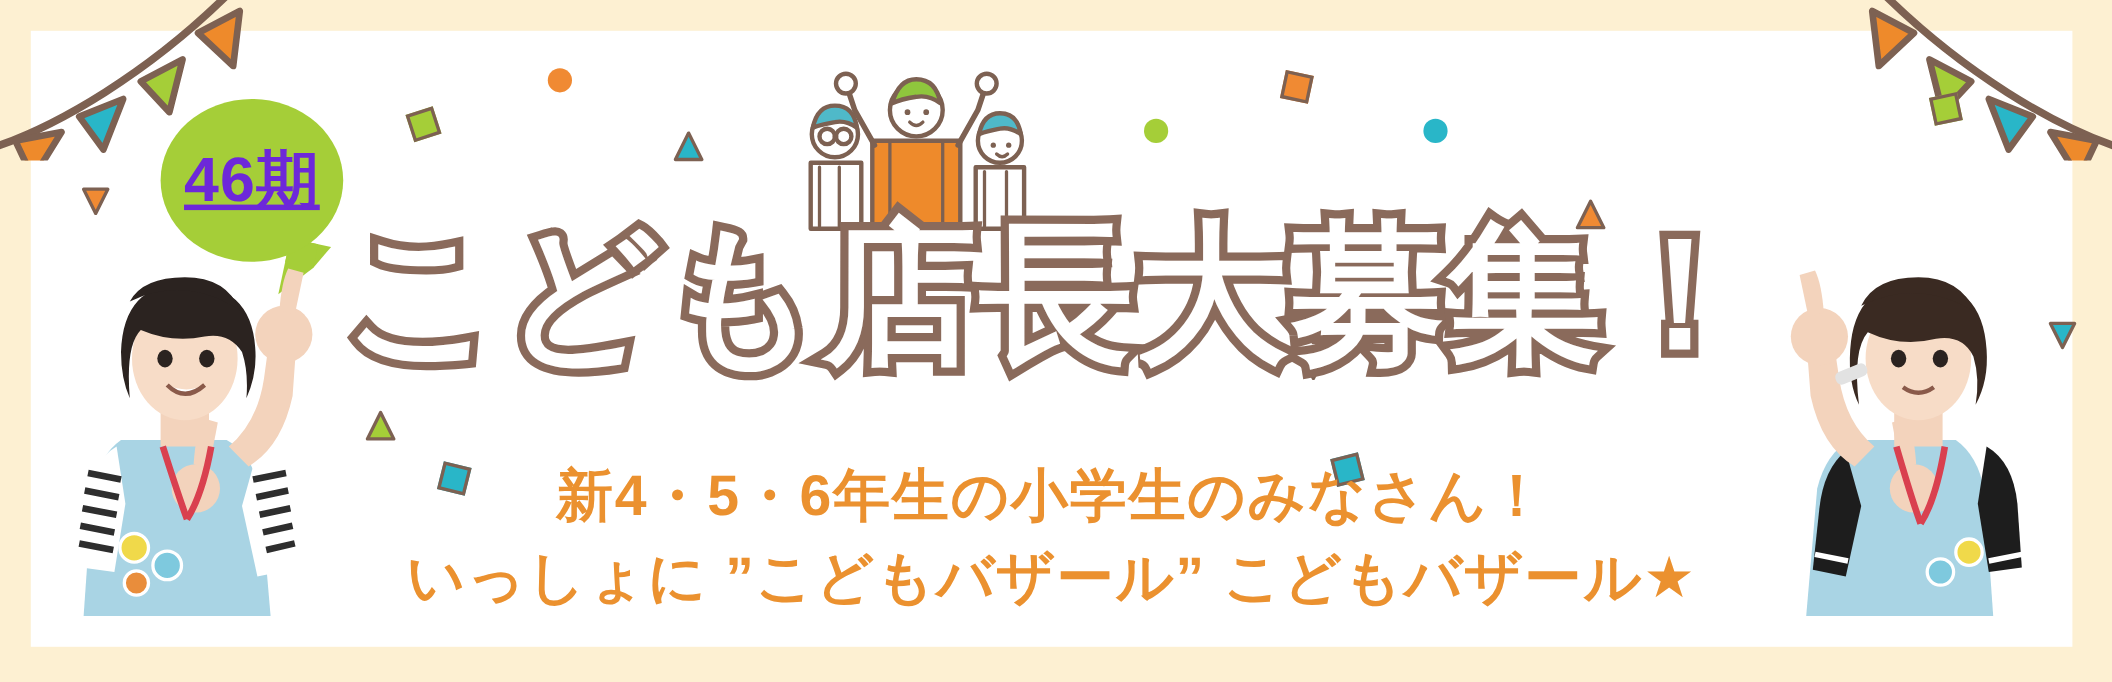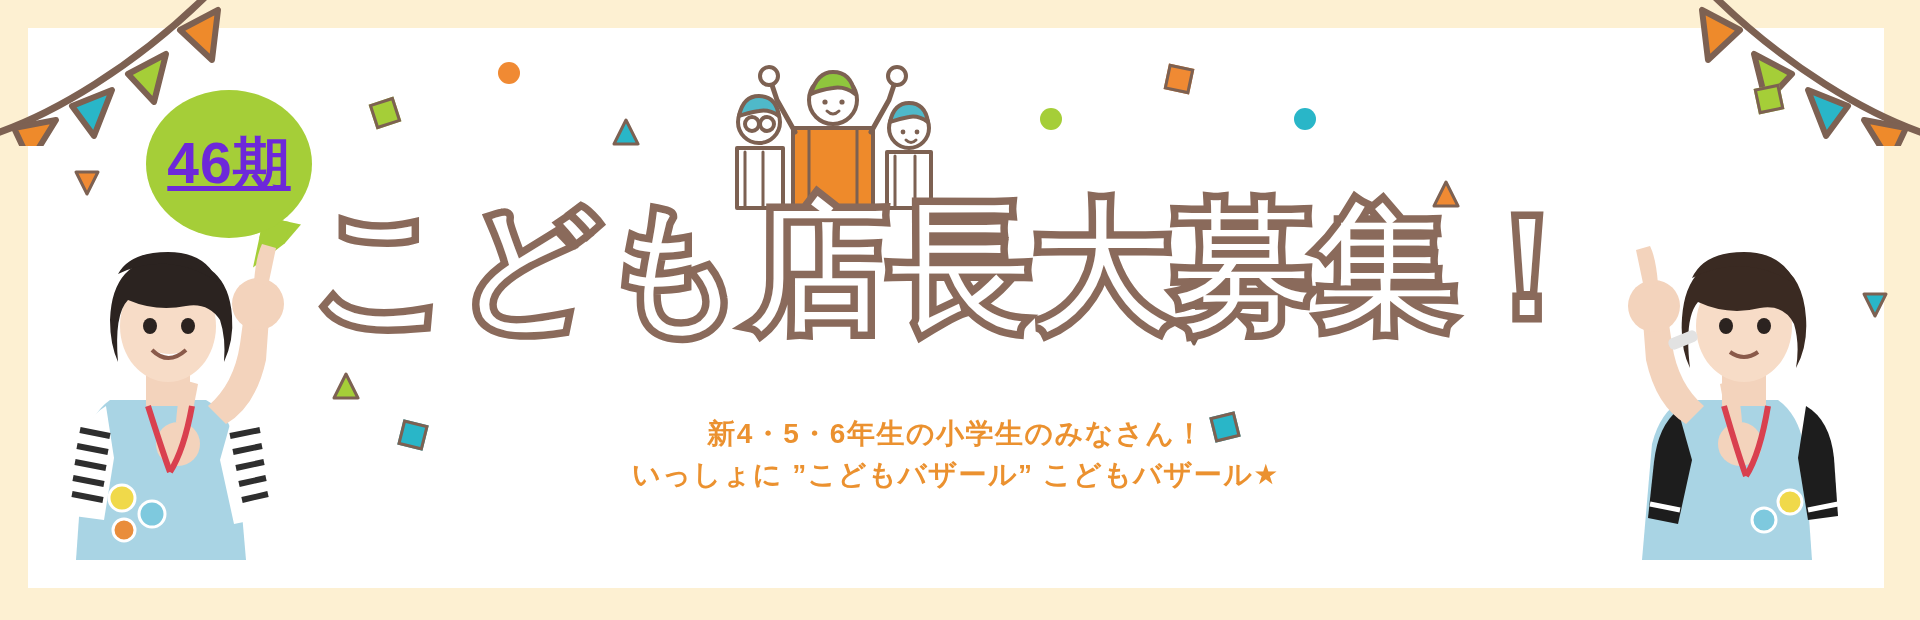--- a/index.html
+++ b/index.html
@@ -66,38 +66,38 @@
     text-decoration:underline;
   }
 
   
   .title{
     position:absolute;
     left:0; right:0;
     top:168px;
     text-align:center;
     font-size:140px;
-    font-weight:normal;
+    font-weight:bold;
     line-height:1.02;
     letter-spacing:2px;
     color:#ffffff;
     -webkit-text-stroke:15px #8a6a5b;
     paint-order:stroke fill;
     white-space:nowrap;
     z-index:6;
   }
 
   
   .subtitle{
     position:absolute;
     left:0; right:0;
     top:386px;
     text-align:center;
     color:#eb912f;
-    font-size:28px;
+    font-size:52px;
     font-weight:bold;
     line-height:1.45;
     letter-spacing:1.5px;
     white-space:nowrap;
     z-index:6;
   }
   .subtitle .line{ display:block; }
 
   
   .kids-illo{

